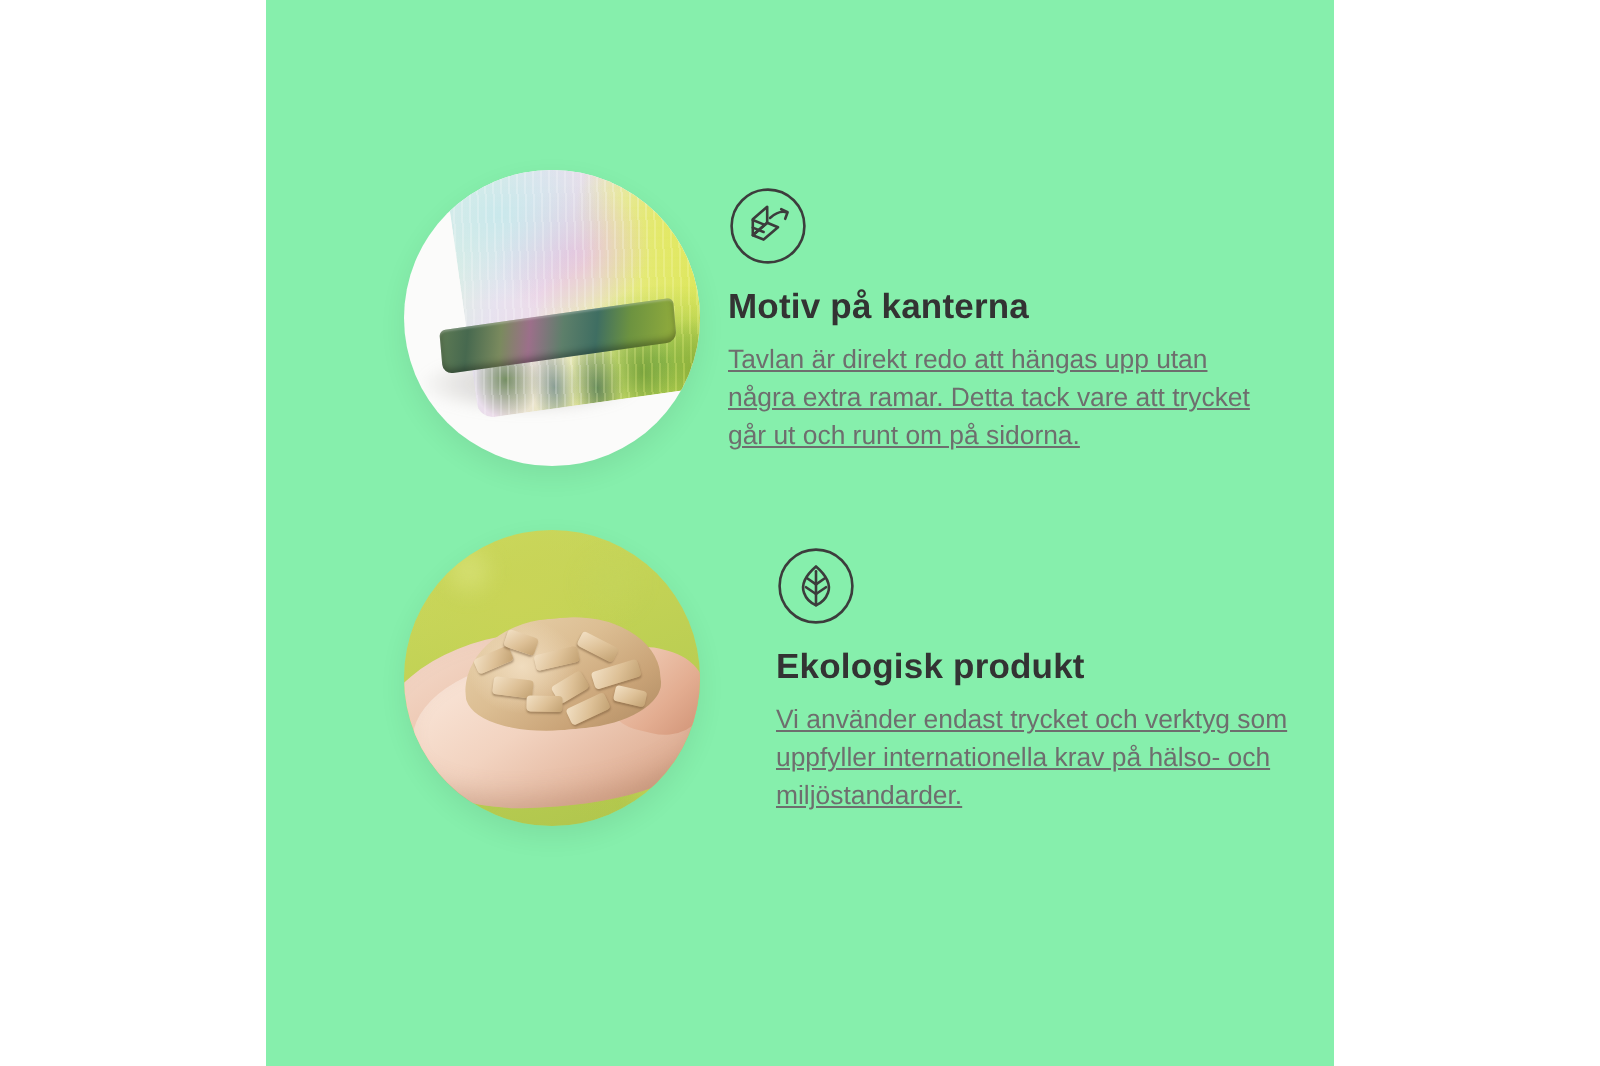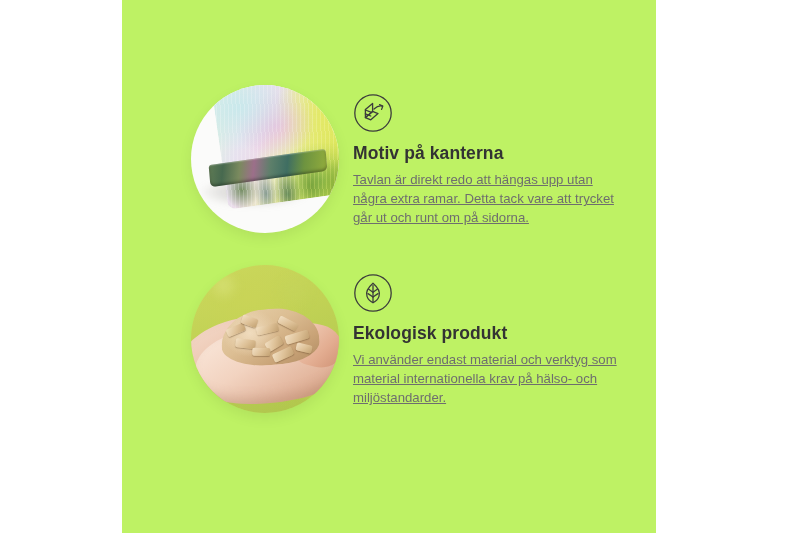--- a/index.html
+++ b/index.html
@@ -18,36 +18,36 @@
   #page {
     position: relative;
     width: 800px;
     height: 533px;
     background: #ffffff;
   }
 
   
   #panel {
     position: absolute;
-    left: 122px;
+    left: 133px;
     top: 0;
     width: 534px;
     height: 533px;
-    background: #bef264;
+    background: #86efac;
     overflow: hidden;
   }
 
   
   .feature {
     position: absolute;
     display: flex;
     align-items: flex-start;
   }
   #feature-edges  { left: 69px;  top: 85px;  }
-  #feature-eco    { left: 69px;  top: 265px; }
+  #feature-eco    { left: 69px;  top: 265px; gap: 24px; }
 
   
   .media-circle {
     position: relative;
     width: 148px;
     height: 148px;
     border-radius: 50%;
     flex: 0 0 148px;
     overflow: hidden;
     box-shadow: 0 5px 14px rgba(0,0,0,0.07);
@@ -313,18 +313,18 @@
                      C17.4 28.6, 15.2 26.8, 14.0 23.4
                      C12.6 19.4, 14.4 15.0, 20 10.2 Z"></path>
             <path d="M20 12.6 L20 29.6"></path>
             <path d="M20 19.2 L15.4 16.0"></path>
             <path d="M20 19.2 L24.6 16.0"></path>
             <path d="M20 24.0 L15.0 20.6"></path>
             <path d="M20 24.0 L25.0 20.6"></path>
           </svg>
         </span>
         <h3 class="feature-title">Ekologisk produkt</h3>
-        <p class="feature-text">Vi använder endast material och verktyg som material internationella krav på hälso- och miljöstandarder.</p>
+        <p class="feature-text">Vi använder endast trycket och verktyg som uppfyller internationella krav på hälso- och miljöstandarder.</p>
       </div>
     </div>
 
   </div>
 </div>
 
 </body></html>

